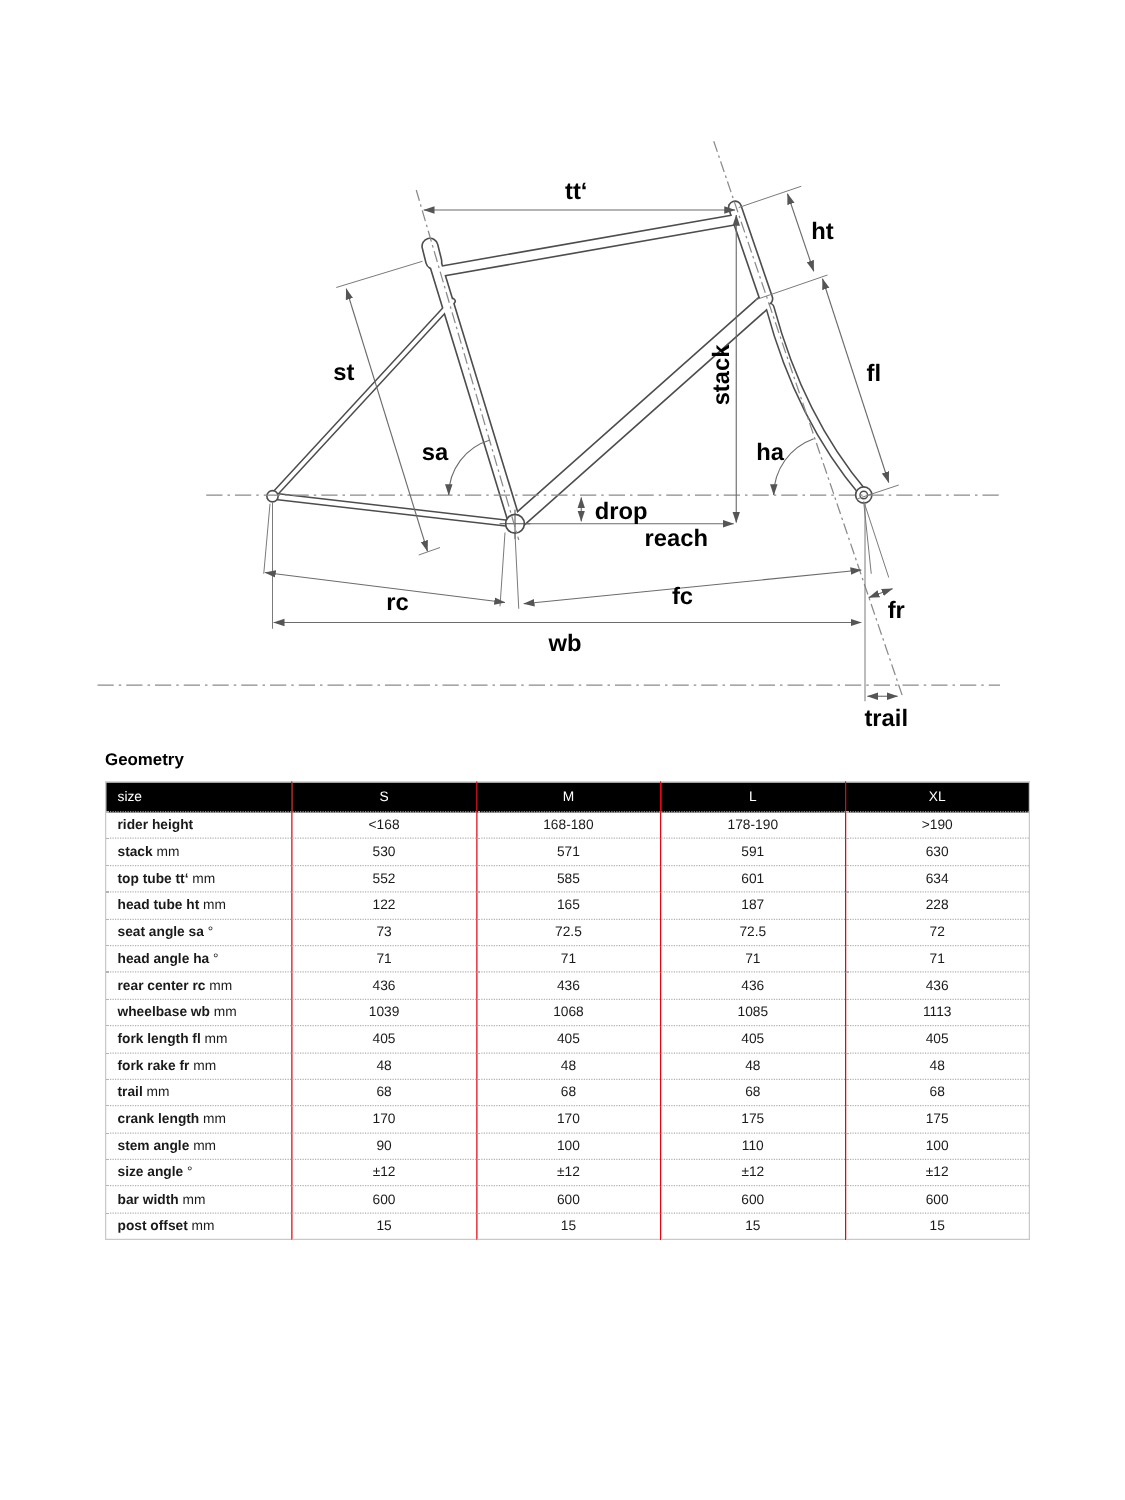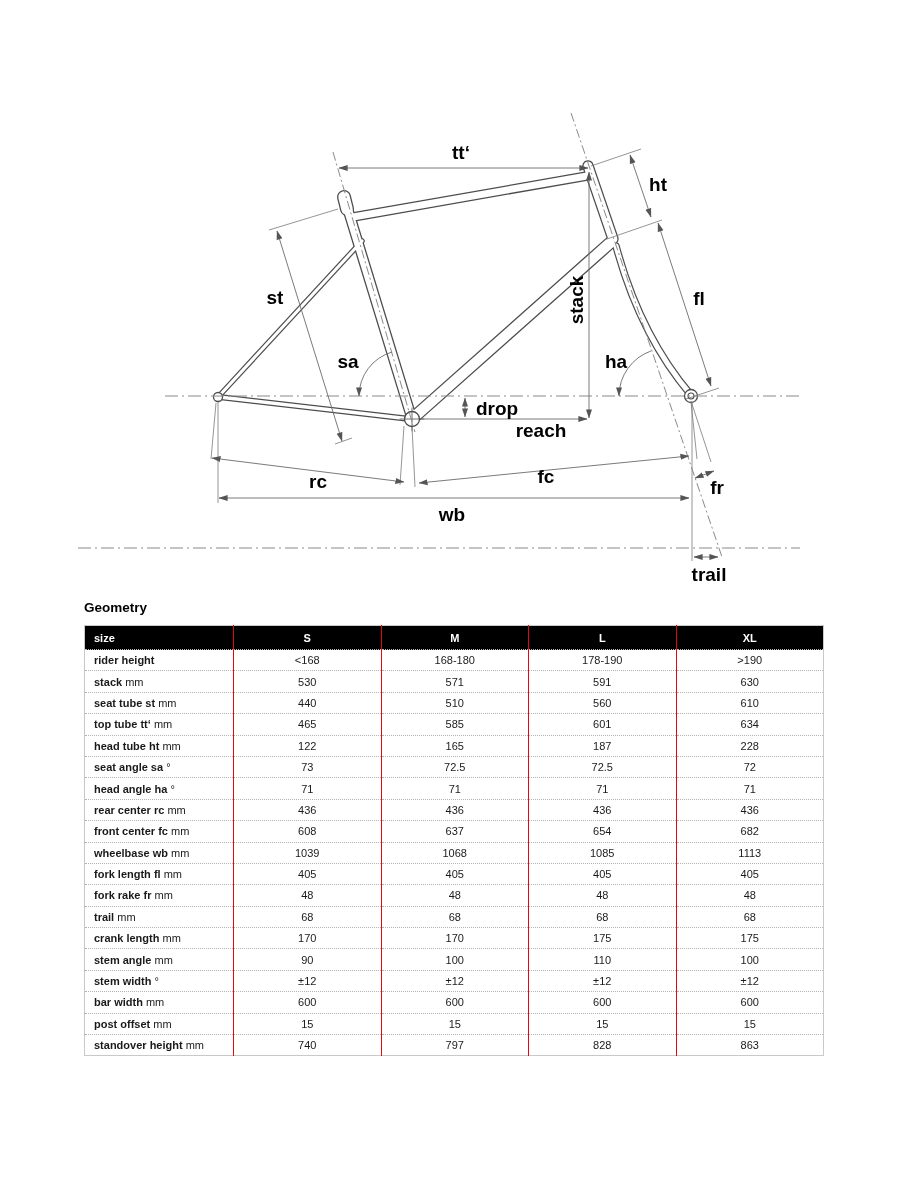--- a/index.html
+++ b/index.html
@@ -4,21 +4,21 @@
 <style>
   html,body{margin:0;padding:0;background:#fff;}
   body{width:900px;height:1200px;position:relative;font-family:"Liberation Sans",sans-serif;}
   svg text{font-family:"Liberation Sans",sans-serif;font-weight:bold;fill:#000;}
   .dim-label{font-size:19px;}
   #geo-title{position:absolute;left:84px;top:600px;font-size:13.5px;font-weight:bold;color:#000;}
   table.geo{position:absolute;left:84px;top:625px;width:739px;border-collapse:collapse;table-layout:fixed;
             border:1px solid #c9c9c9;font-size:11px;color:#1a1a1a;}
   table.geo col.c0{width:149px;}
   table.geo col.cv{width:147.5px;}
-  table.geo th{background:#000;color:#fff;font-weight:bold;height:23px;text-align:center;padding:0;}
+  table.geo th{background:#000;color:#fff;font-weight:normal;height:23px;text-align:center;padding:0;}
   table.geo th.lbl{text-align:left;padding-left:9px;}
   table.geo td{height:20.4px;padding:0;text-align:center;border-top:1px dotted #b3b3b3;
                font-weight:normal;white-space:nowrap;overflow:hidden;}
   table.geo td.lbl{text-align:left;padding-left:9px;}
   table.geo td.lbl .bold{font-weight:bold;}
   table.geo td.lbl .unit{font-weight:normal;}
   table.geo th.red, table.geo td.red{border-left:1px solid #e30613;}
 </style>
 </head>
 <body>
@@ -150,29 +150,22 @@
         <td class="red">&gt;190</td>
       </tr>
       <tr>
         <td class="lbl"><span class="bold">stack</span><span class="unit"> mm</span></td>
         <td class="red">530</td>
         <td class="red">571</td>
         <td class="red">591</td>
         <td class="red">630</td>
       </tr>
       <tr>
-        <td class="lbl"><span class="bold">seat tube st</span><span class="unit"> mm</span></td>
-        <td class="red">440</td>
-        <td class="red">510</td>
-        <td class="red">560</td>
-        <td class="red">610</td>
-      </tr>
-      <tr>
         <td class="lbl"><span class="bold">top tube tt‘</span><span class="unit"> mm</span></td>
-        <td class="red">465</td>
+        <td class="red">552</td>
         <td class="red">585</td>
         <td class="red">601</td>
         <td class="red">634</td>
       </tr>
       <tr>
         <td class="lbl"><span class="bold">head tube ht</span><span class="unit"> mm</span></td>
         <td class="red">122</td>
         <td class="red">165</td>
         <td class="red">187</td>
         <td class="red">228</td>
@@ -192,27 +185,20 @@
         <td class="red">71</td>
       </tr>
       <tr>
         <td class="lbl"><span class="bold">rear center rc</span><span class="unit"> mm</span></td>
         <td class="red">436</td>
         <td class="red">436</td>
         <td class="red">436</td>
         <td class="red">436</td>
       </tr>
       <tr>
-        <td class="lbl"><span class="bold">front center fc</span><span class="unit"> mm</span></td>
-        <td class="red">608</td>
-        <td class="red">637</td>
-        <td class="red">654</td>
-        <td class="red">682</td>
-      </tr>
-      <tr>
         <td class="lbl"><span class="bold">wheelbase wb</span><span class="unit"> mm</span></td>
         <td class="red">1039</td>
         <td class="red">1068</td>
         <td class="red">1085</td>
         <td class="red">1113</td>
       </tr>
       <tr>
         <td class="lbl"><span class="bold">fork length fl</span><span class="unit"> mm</span></td>
         <td class="red">405</td>
         <td class="red">405</td>
@@ -241,44 +227,37 @@
         <td class="red">175</td>
       </tr>
       <tr>
         <td class="lbl"><span class="bold">stem angle</span><span class="unit"> mm</span></td>
         <td class="red">90</td>
         <td class="red">100</td>
         <td class="red">110</td>
         <td class="red">100</td>
       </tr>
       <tr>
-        <td class="lbl"><span class="bold">stem width</span><span class="unit"> °</span></td>
+        <td class="lbl"><span class="bold">size angle</span><span class="unit"> °</span></td>
         <td class="red">±12</td>
         <td class="red">±12</td>
         <td class="red">±12</td>
         <td class="red">±12</td>
       </tr>
       <tr>
         <td class="lbl"><span class="bold">bar width</span><span class="unit"> mm</span></td>
         <td class="red">600</td>
         <td class="red">600</td>
         <td class="red">600</td>
         <td class="red">600</td>
       </tr>
       <tr>
         <td class="lbl"><span class="bold">post offset</span><span class="unit"> mm</span></td>
         <td class="red">15</td>
         <td class="red">15</td>
         <td class="red">15</td>
         <td class="red">15</td>
-      </tr>
-      <tr>
-        <td class="lbl"><span class="bold">standover height</span><span class="unit"> mm</span></td>
-        <td class="red">740</td>
-        <td class="red">797</td>
-        <td class="red">828</td>
-        <td class="red">863</td>
       </tr>
     </tbody>
 </table>
 
 
 
 
 </body></html>

